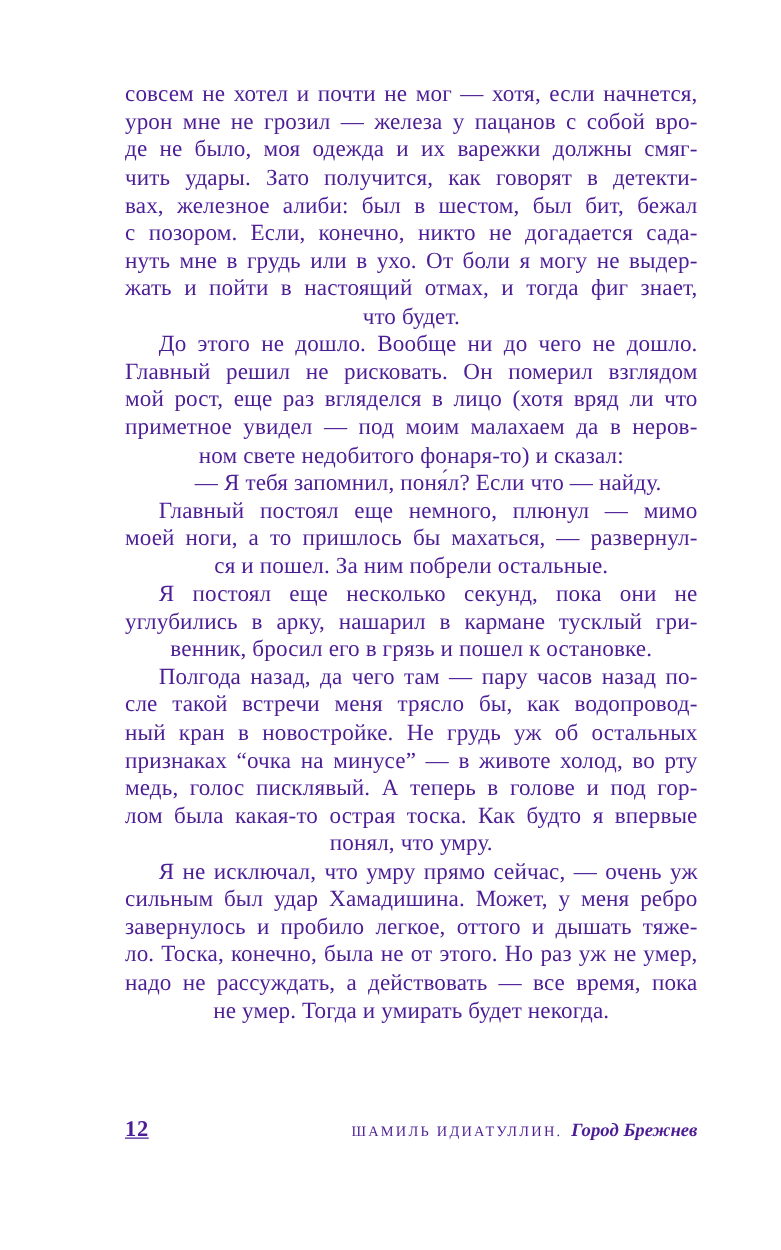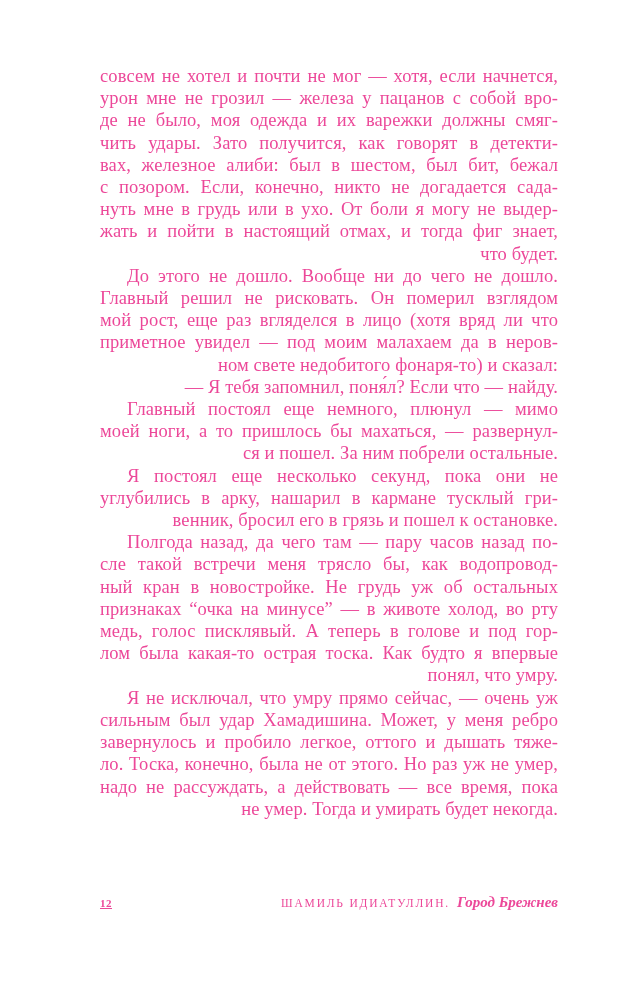--- a/index.html
+++ b/index.html
@@ -6,55 +6,55 @@
     margin: 0;
     padding: 0;
     background: #ffffff;
   }
   .page {
     position: relative;
     width: 625px;
     height: 1000px;
     background: #ffffff;
     font-family: "Liberation Serif", "DejaVu Serif", serif;
-    color: #ec4899;
+    color: #4c1d95;
     overflow: hidden;
   }
   .text-block {
     position: absolute;
     left: 100px;
     top: 65px;
     width: 458px;
     font-size: 18.5px;
     line-height: 22.2px;
   }
   .para { margin: 0; }
   .line {
     white-space: nowrap;
-    text-align: right;
+    text-align: center;
     letter-spacing: 0.1px;
   }
   .line.j {
     text-align: justify;
     text-align-last: justify;
   }
   .para.indent .line:first-child {
     text-indent: 27px;
   }
   .footer {
     position: absolute;
     left: 100px;
     top: 893px;
     width: 458px;
     display: flex;
     justify-content: space-between;
     align-items: baseline;
   }
   .pagenum {
-    font-size: 11px;
+    font-size: 18px;
     font-weight: bold;
     letter-spacing: 0.5px;
     text-decoration: underline;
   }
   .running-title {
     white-space: nowrap;
   }
   .footer-author {
     font-size: 11.5px;
     letter-spacing: 1.8px;

